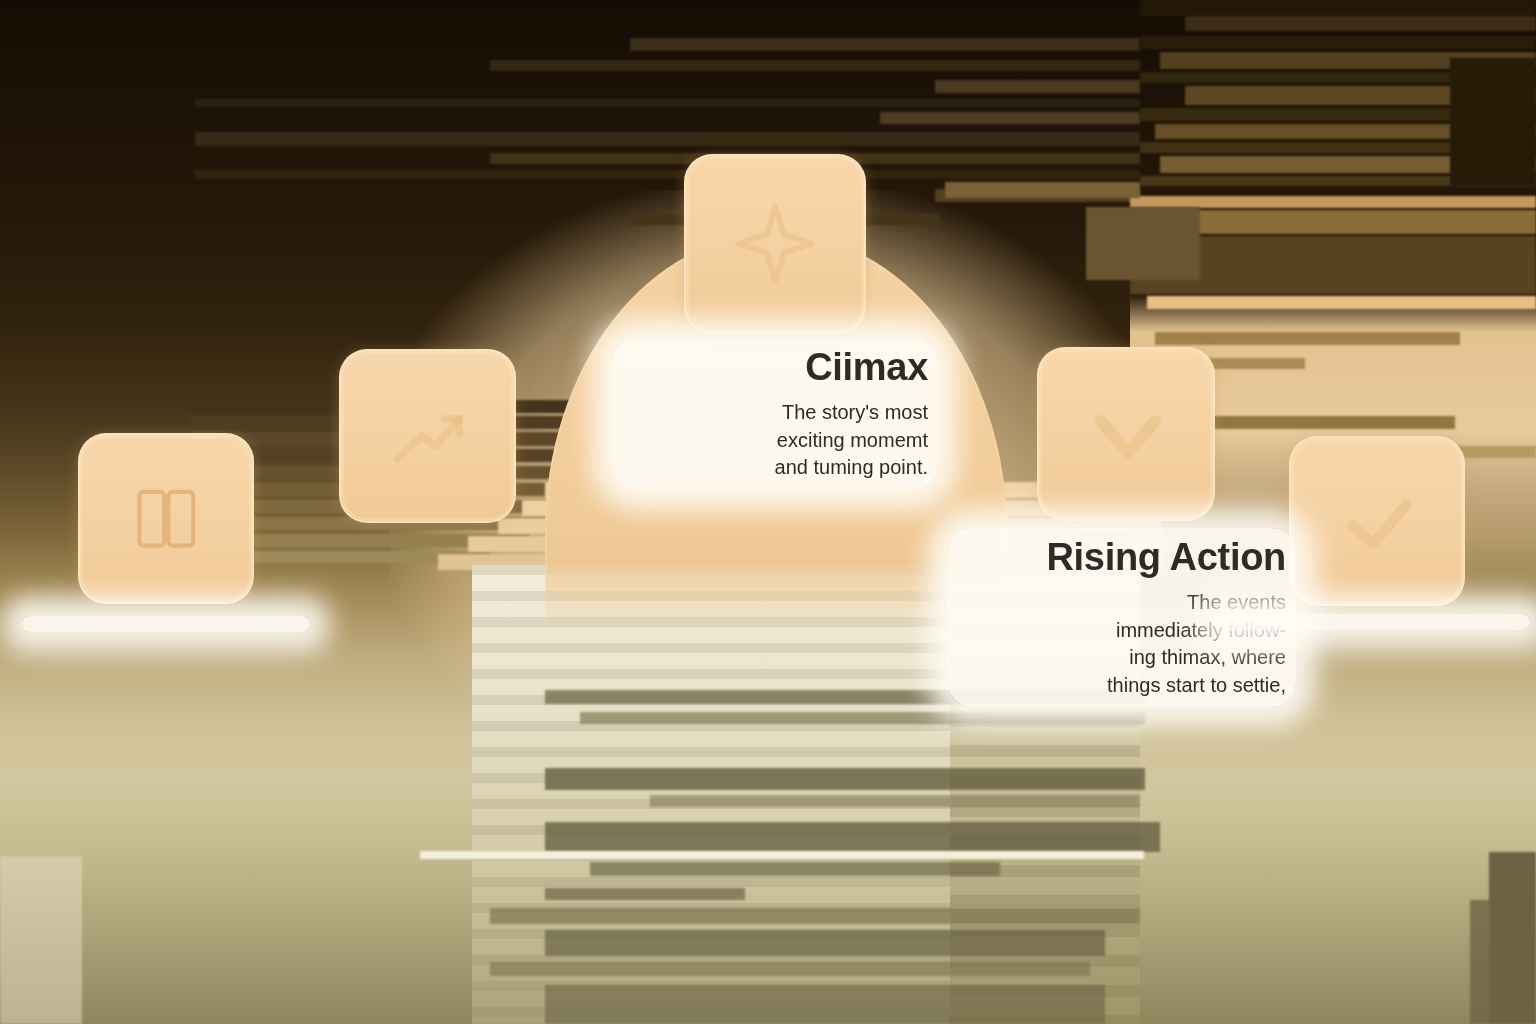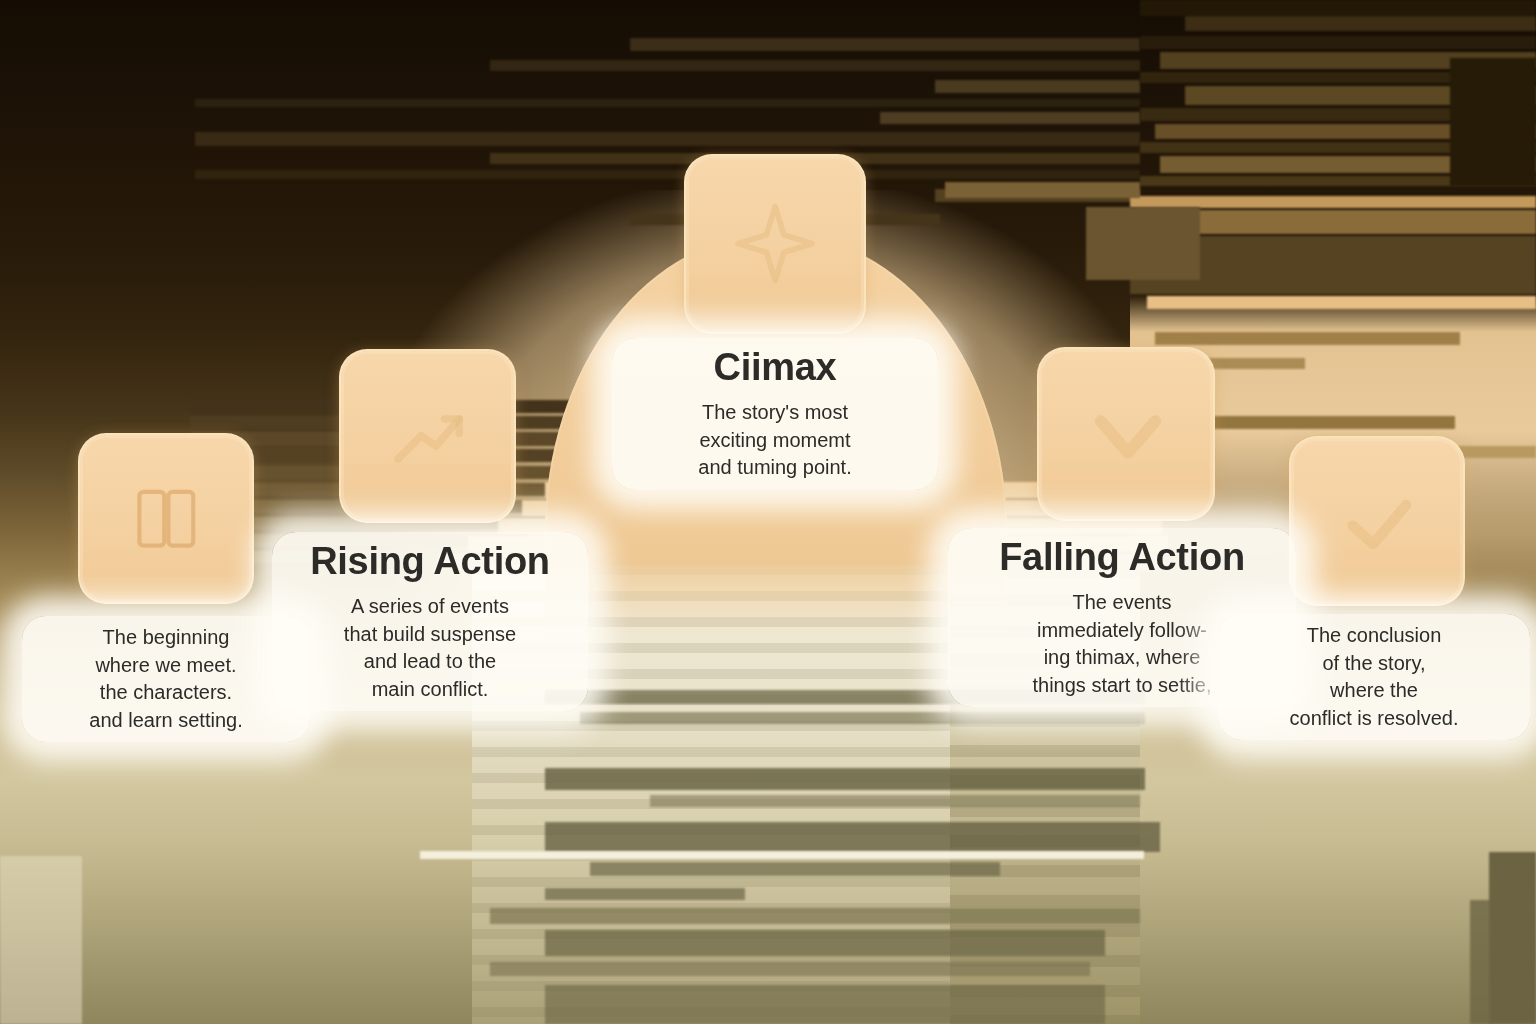--- a/index.html
+++ b/index.html
@@ -47,21 +47,21 @@
   .stage-icon{
     position:absolute;border-radius:28px;
     background:linear-gradient(180deg,#f7d7ab 0%,#f4d0a0 60%,#f0c994 100%);
     border:2px solid rgba(252,230,192,0.85);
     box-shadow:0 2px 14px rgba(210,160,95,0.35), inset 0 0 0 3px rgba(255,240,210,0.25);
     display:flex;align-items:center;justify-content:center;
   }
   .stage-icon svg{width:62%;height:62%;}
   .glyph{stroke:rgba(222,172,110,0.75);fill:none;stroke-linecap:round;stroke-linejoin:round;}
   .glyph-faint{stroke:rgba(230,188,128,0.5);fill:none;stroke-linecap:round;stroke-linejoin:round;}
-  .stage-text{position:absolute;text-align:center;color:#2d2b28;}
+  .stage-text{position:absolute;text-align:right;color:#2d2b28;}
   .halo{
     background:rgba(255,253,246,0.92);border-radius:24px;
     box-shadow:0 0 26px 20px rgba(255,253,246,0.88);
     padding:8px 10px;
   }
   .stage-text h2{font-size:38px;font-weight:700;margin:0 0 10px;letter-spacing:-0.3px;}
   .stage-text p{font-size:20px;line-height:1.38;margin:0;white-space:pre-line;}
   #t-exposition{left:22px;top:616px;width:288px;}
   #t-rising{left:272px;top:532px;width:316px;}
   #t-climax{left:612px;top:338px;width:326px;}
@@ -173,53 +173,36 @@
     </svg>
   </div>
   <div class="stage-icon" id="i-resolution">
     <svg viewBox="0 0 100 100">
       <polyline class="glyph-faint" points="26,54 46,72 78,34" stroke-width="10"></polyline>
     </svg>
   </div>
 
   <div class="stage-text" id="t-exposition">
     <div class="halo">
-      <p>The beginning
-where we meet.
-the characters.
-and learn setting.</p>
-    </div>
-  </div>
-  <div class="stage-text" id="t-rising">
-    <div class="halo">
-      <h2>Rising Action</h2>
-      <p>A series of events
-that build suspense
-and lead to the
-main conflict.</p>
     </div>
   </div>
   <div class="stage-text" id="t-climax">
     <div class="halo">
       <h2>Ciimax</h2>
       <p>The story's most
 exciting momemt
 and tuming point.</p>
     </div>
   </div>
   <div class="stage-text" id="t-falling">
     <div class="halo">
-      <h2>Falling Action</h2>
+      <h2>Rising Action</h2>
       <p>The events
 immediately follow-
 ing thimax, where
 things start to settie,</p>
     </div>
   </div>
   <div class="stage-text" id="t-resolution">
     <div class="halo">
-      <p>The conclusion
-of the story,
-where the
-conflict is resolved.</p>
     </div>
   </div>
 </div>
 
 </body></html>

